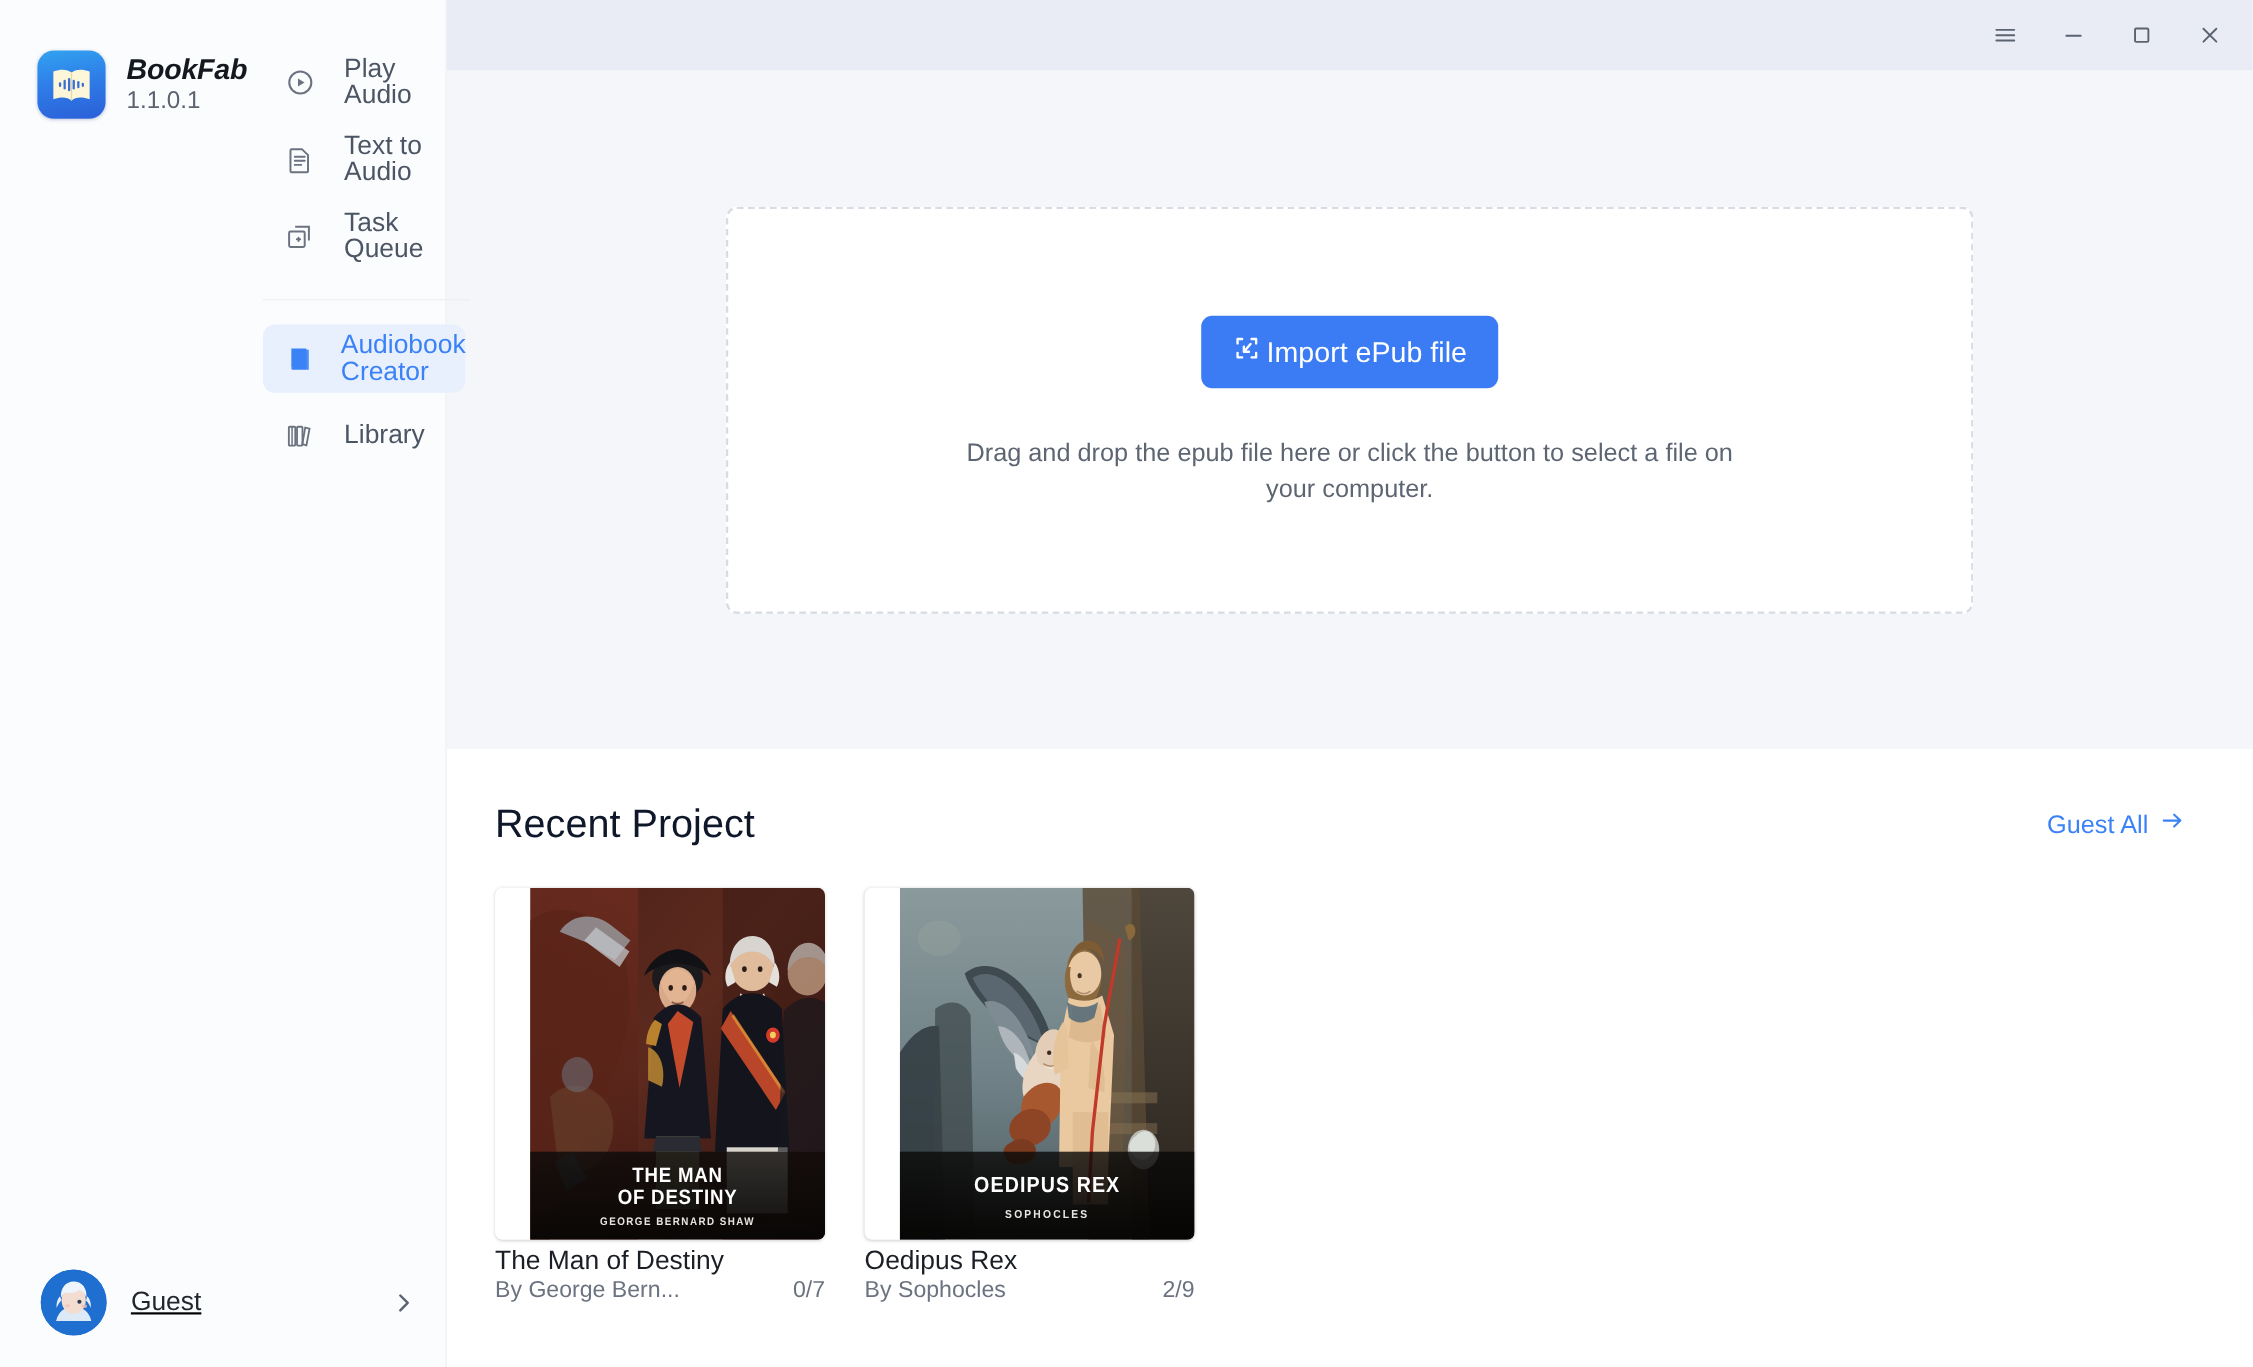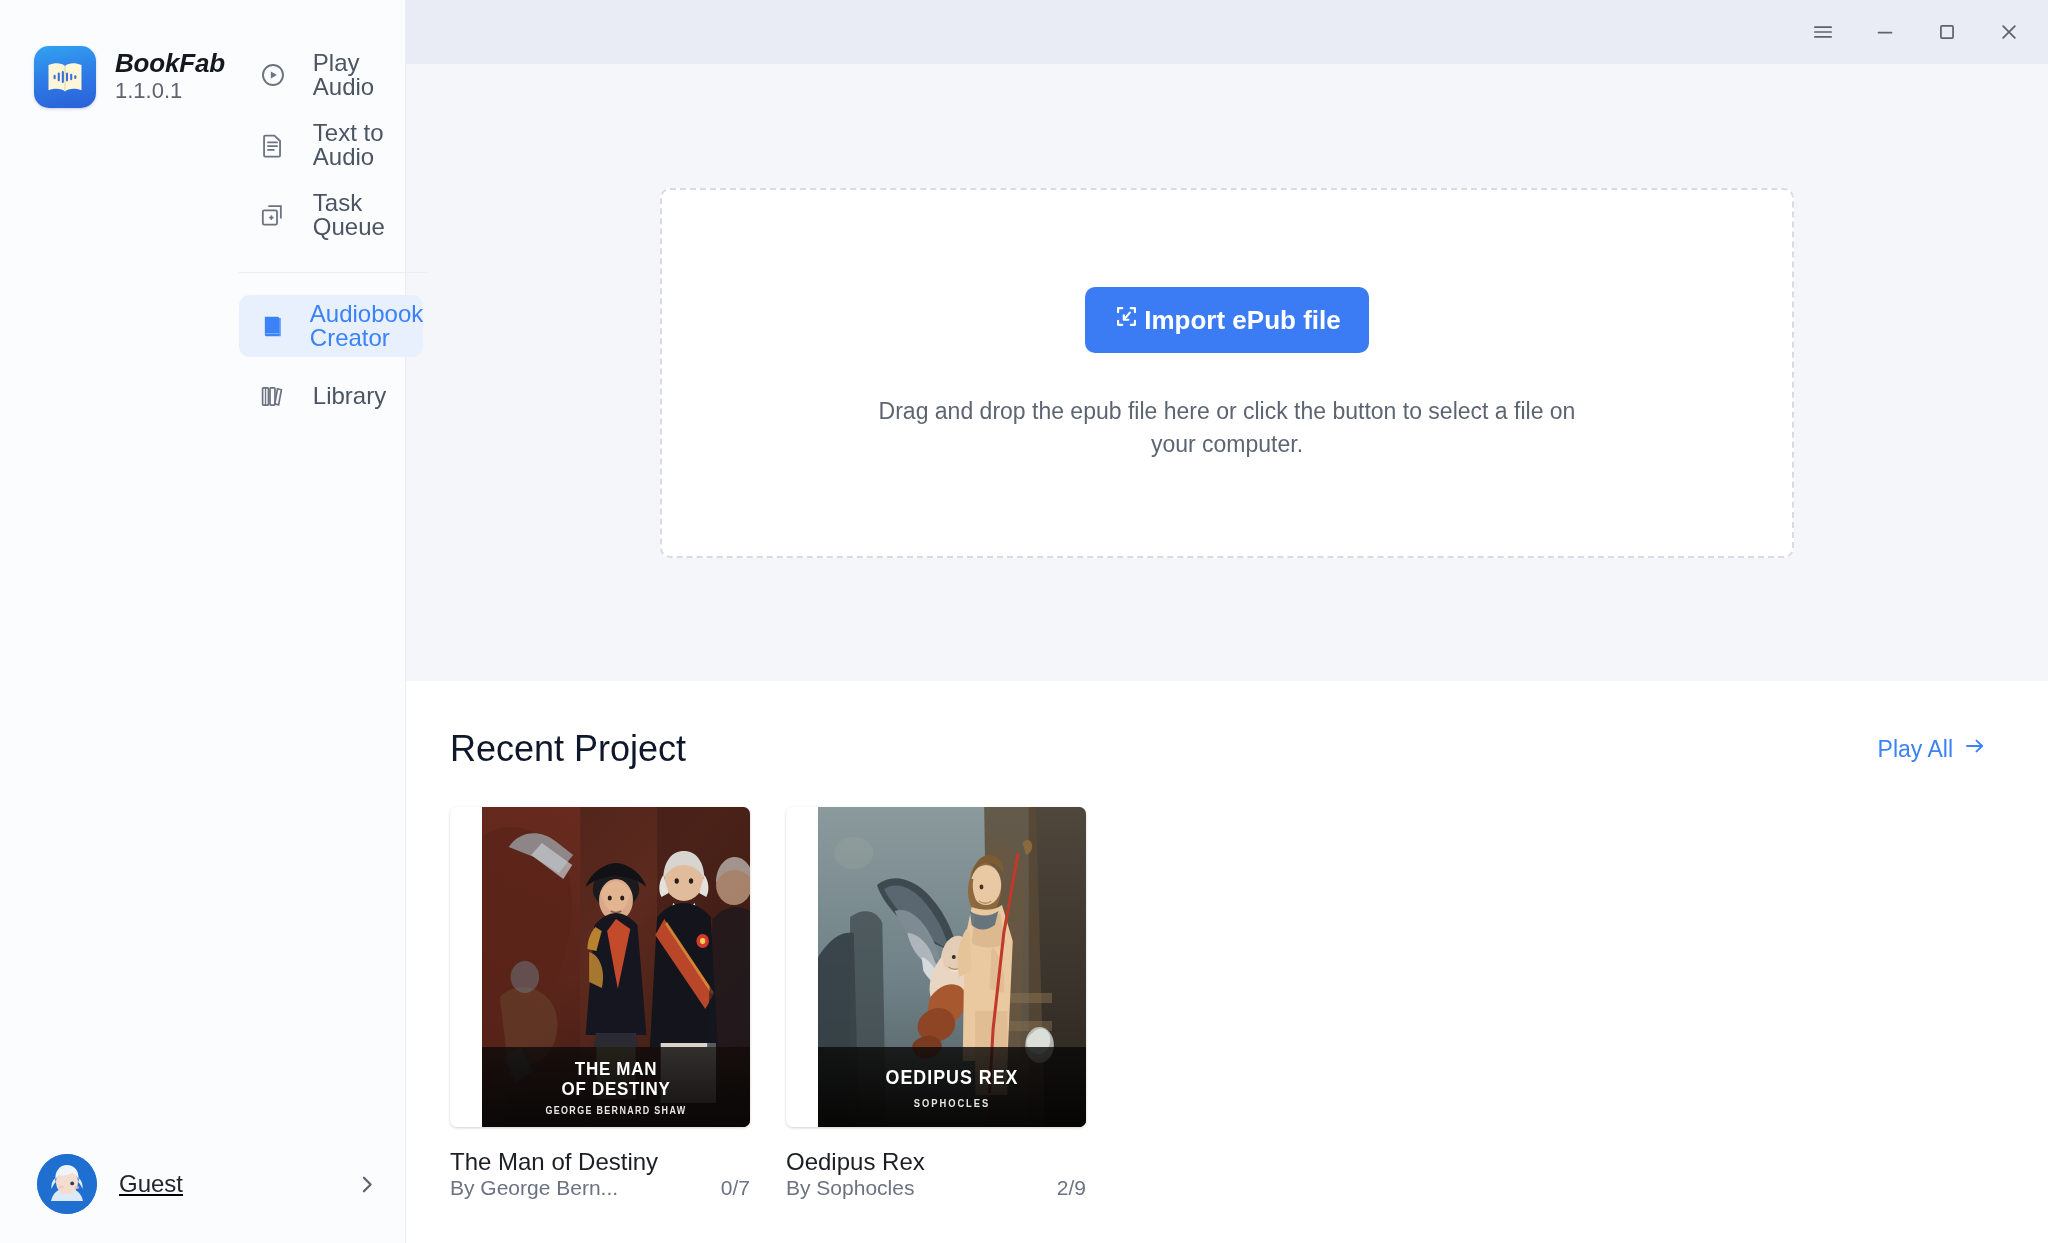--- a/index.html
+++ b/index.html
@@ -136,21 +136,20 @@
     gap: 4px;
     background: #3b7cf5;
     color: #ffffff;
     border: none;
     border-radius: 10px;
     height: 66px;
     padding: 0 28px;
     font-size: 26px;
     font-family: inherit;
     cursor: pointer;
-    font-weight: bold;
   }
   .dz-hint {
     margin-top: 42px;
     width: 730px;
     text-align: center;
     font-size: 23px;
     line-height: 1.42;
     color: #5d6572;
   }
 
@@ -176,21 +175,21 @@
   .cover {
     width: 300px; height: 320px;
     border-radius: 7px;
     overflow: hidden;
     position: relative;
     box-shadow: 0 1px 3px rgba(0,0,0,.18);
     padding-left: 32px;
   }
   .cover svg { display: block; width: 100%; height: 100%; }
   .card-title {
-    margin-top: 21px;
+    margin-top: 6px;
     font-size: 24px; color: #1b1e24;
     white-space: nowrap; overflow: hidden; text-overflow: ellipsis;
   }
   .card-meta {
     display: flex; align-items: center; justify-content: space-between;
     font-size: 21px; color: #6b7280;
   }
   .card-author { white-space: nowrap; overflow: hidden; text-overflow: ellipsis; }
   .card-count { flex: 0 0 auto; padding-left: 12px; }
 </style>
@@ -342,21 +341,21 @@
           <span>Import ePub file</span>
         </button>
         <div class="dz-hint">Drag and drop the epub file here or click the button to select a file on your computer.</div>
       </div>
     </div>
 
     <div class="recent">
       <div class="recent-head">
         <div class="recent-title">Recent Project</div>
         <div class="view-all">
-          <span>Play All</span>
+          <span>Guest All</span>
           <span>
             <svg viewBox="0 0 24 24" width="24" height="24" fill="none" stroke="#3b82f6" stroke-width="1.9" stroke-linecap="round" stroke-linejoin="round">
               <path d="M4 12h15M13.5 6.6L19.2 12l-5.7 5.4"></path>
             </svg>
           </span>
         </div>
       </div>
 
       <div class="cards">
 

